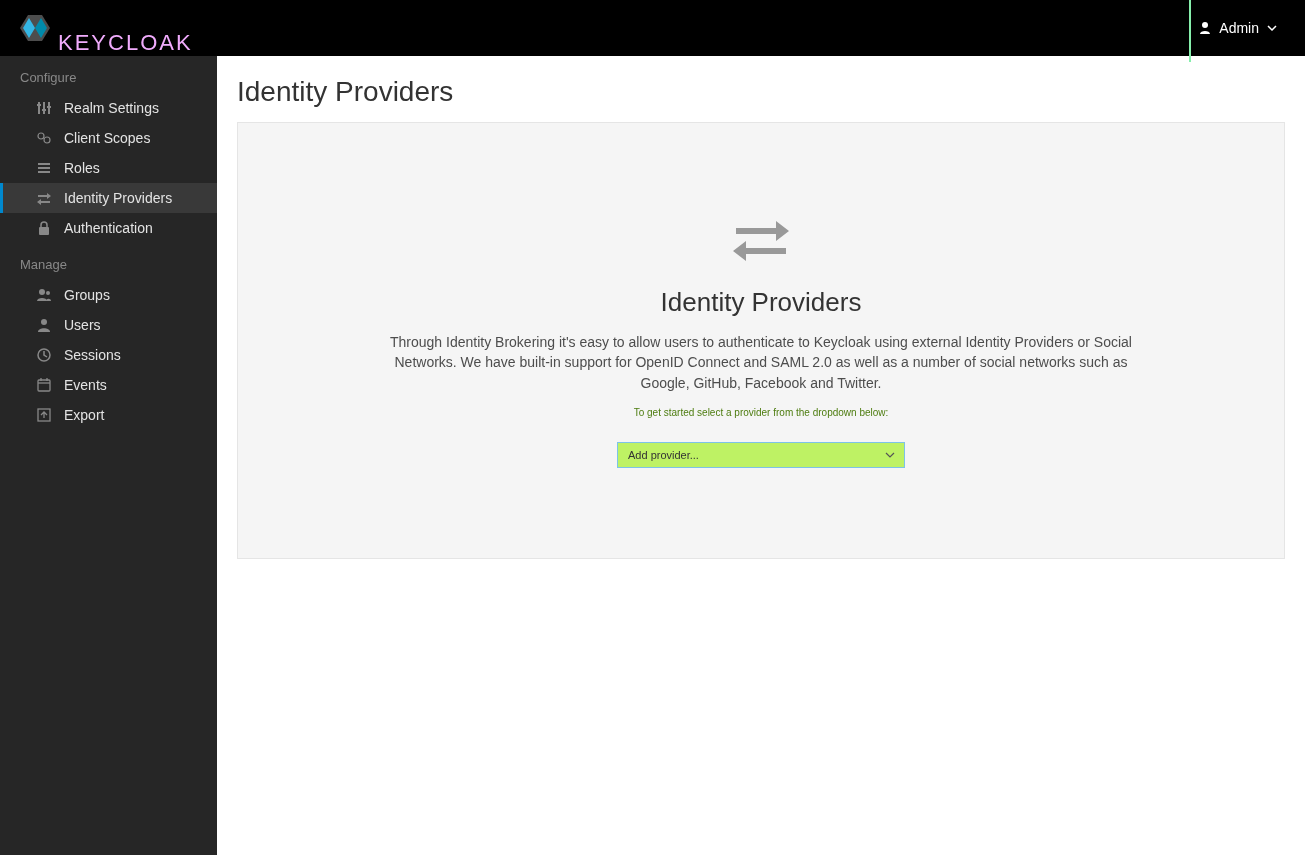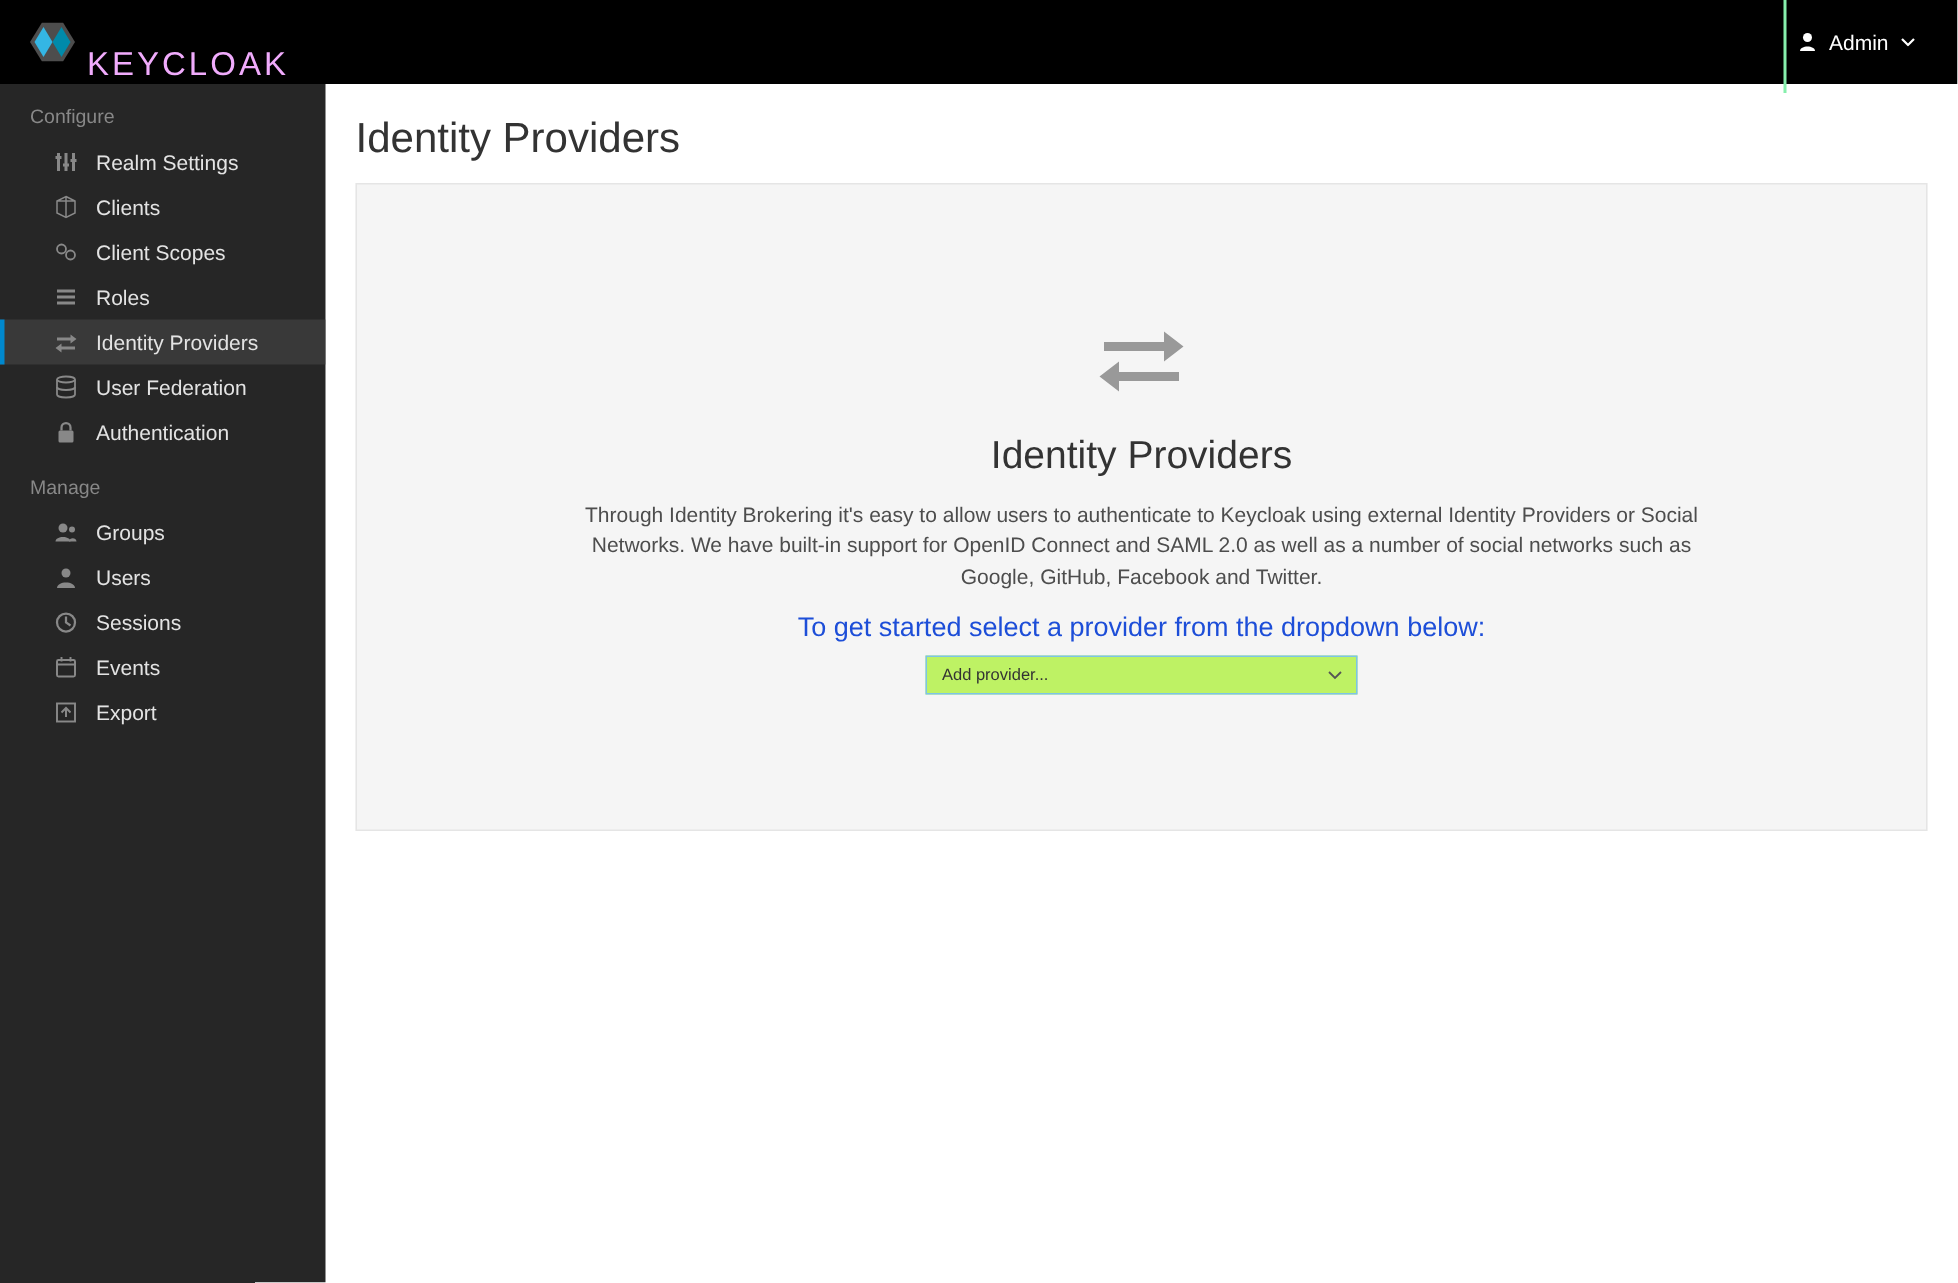--- a/index.html
+++ b/index.html
@@ -139,23 +139,23 @@
       margin-bottom: 14px;
     }
     .panel-desc {
       font-size: 14px;
       color: #4d4d4d;
       line-height: 1.45;
       max-width: 770px;
       margin: 0 auto 14px auto;
     }
     .panel-cta {
-      font-size: 18px;
-      color: #1d4ed8;
-      margin-bottom: 8px;
+      font-size: 10px;
+      color: #4d7c0f;
+      margin-bottom: 24px;
     }
     .select-wrapper {
       display: inline-block;
       position: relative;
     }
     .select-provider {
       width: 288px;
       height: 26px;
       border: 1px solid #7dc3e8;
       background: #bef264;
@@ -208,53 +208,39 @@
             <rect x="7" y="2" width="2" height="12" fill="#888"></rect>
             <rect x="12" y="2" width="2" height="12" fill="#888"></rect>
             <rect x="1" y="4" width="4" height="2" fill="#888"></rect>
             <rect x="6" y="9" width="4" height="2" fill="#888"></rect>
             <rect x="11" y="6" width="4" height="2" fill="#888"></rect>
           </svg>
           <span>Realm Settings</span>
         </div>
         <div class="sidebar-item">
           <svg class="sidebar-icon" viewBox="0 0 16 16">
-            <path d="M8 1 L14 4 L14 12 L8 15 L2 12 L2 4 Z M8 1 L8 15 M2 4 L14 4" stroke="#888" stroke-width="1" fill="none"></path>
-          </svg>
-          <span>Clients</span>
-        </div>
-        <div class="sidebar-item">
-          <svg class="sidebar-icon" viewBox="0 0 16 16">
             <circle cx="5" cy="6" r="3" fill="none" stroke="#888" stroke-width="1.2"></circle>
             <circle cx="11" cy="10" r="3" fill="none" stroke="#888" stroke-width="1.2"></circle>
           </svg>
           <span>Client Scopes</span>
         </div>
         <div class="sidebar-item">
           <svg class="sidebar-icon" viewBox="0 0 16 16">
             <rect x="2" y="3" width="12" height="2" fill="#888"></rect>
             <rect x="2" y="7" width="12" height="2" fill="#888"></rect>
             <rect x="2" y="11" width="12" height="2" fill="#888"></rect>
           </svg>
           <span>Roles</span>
         </div>
         <div class="sidebar-item active">
           <svg class="sidebar-icon" viewBox="0 0 16 16">
             <path d="M2 5 L11 5 L11 3 L15 6 L11 9 L11 7 L2 7 Z" fill="#888"></path>
             <path d="M14 11 L5 11 L5 9 L1 12 L5 15 L5 13 L14 13 Z" fill="#888"></path>
           </svg>
           <span>Identity Providers</span>
-        </div>
-        <div class="sidebar-item">
-          <svg class="sidebar-icon" viewBox="0 0 16 16">
-            <ellipse cx="8" cy="3" rx="6" ry="2" fill="none" stroke="#888" stroke-width="1.2"></ellipse>
-            <path d="M2 3 L2 13 A6 2 0 0 0 14 13 L14 3" fill="none" stroke="#888" stroke-width="1.2"></path>
-            <path d="M2 8 A6 2 0 0 0 14 8" fill="none" stroke="#888" stroke-width="1.2"></path>
-          </svg>
-          <span>User Federation</span>
         </div>
         <div class="sidebar-item">
           <svg class="sidebar-icon" viewBox="0 0 16 16">
             <rect x="3" y="7" width="10" height="8" rx="1" fill="#888"></rect>
             <path d="M5 7 L5 5 A3 3 0 0 1 11 5 L11 7" fill="none" stroke="#888" stroke-width="1.5"></path>
           </svg>
           <span>Authentication</span>
         </div>
         <div class="sidebar-section-title">Manage</div>
         <div class="sidebar-item">

